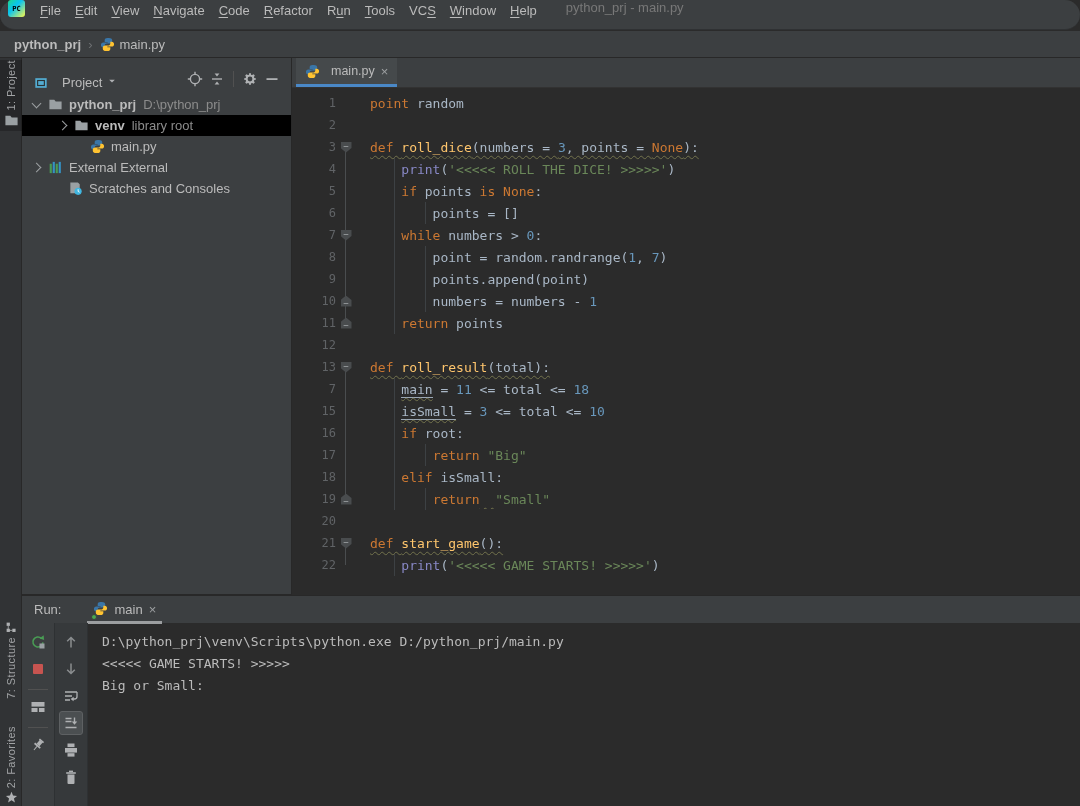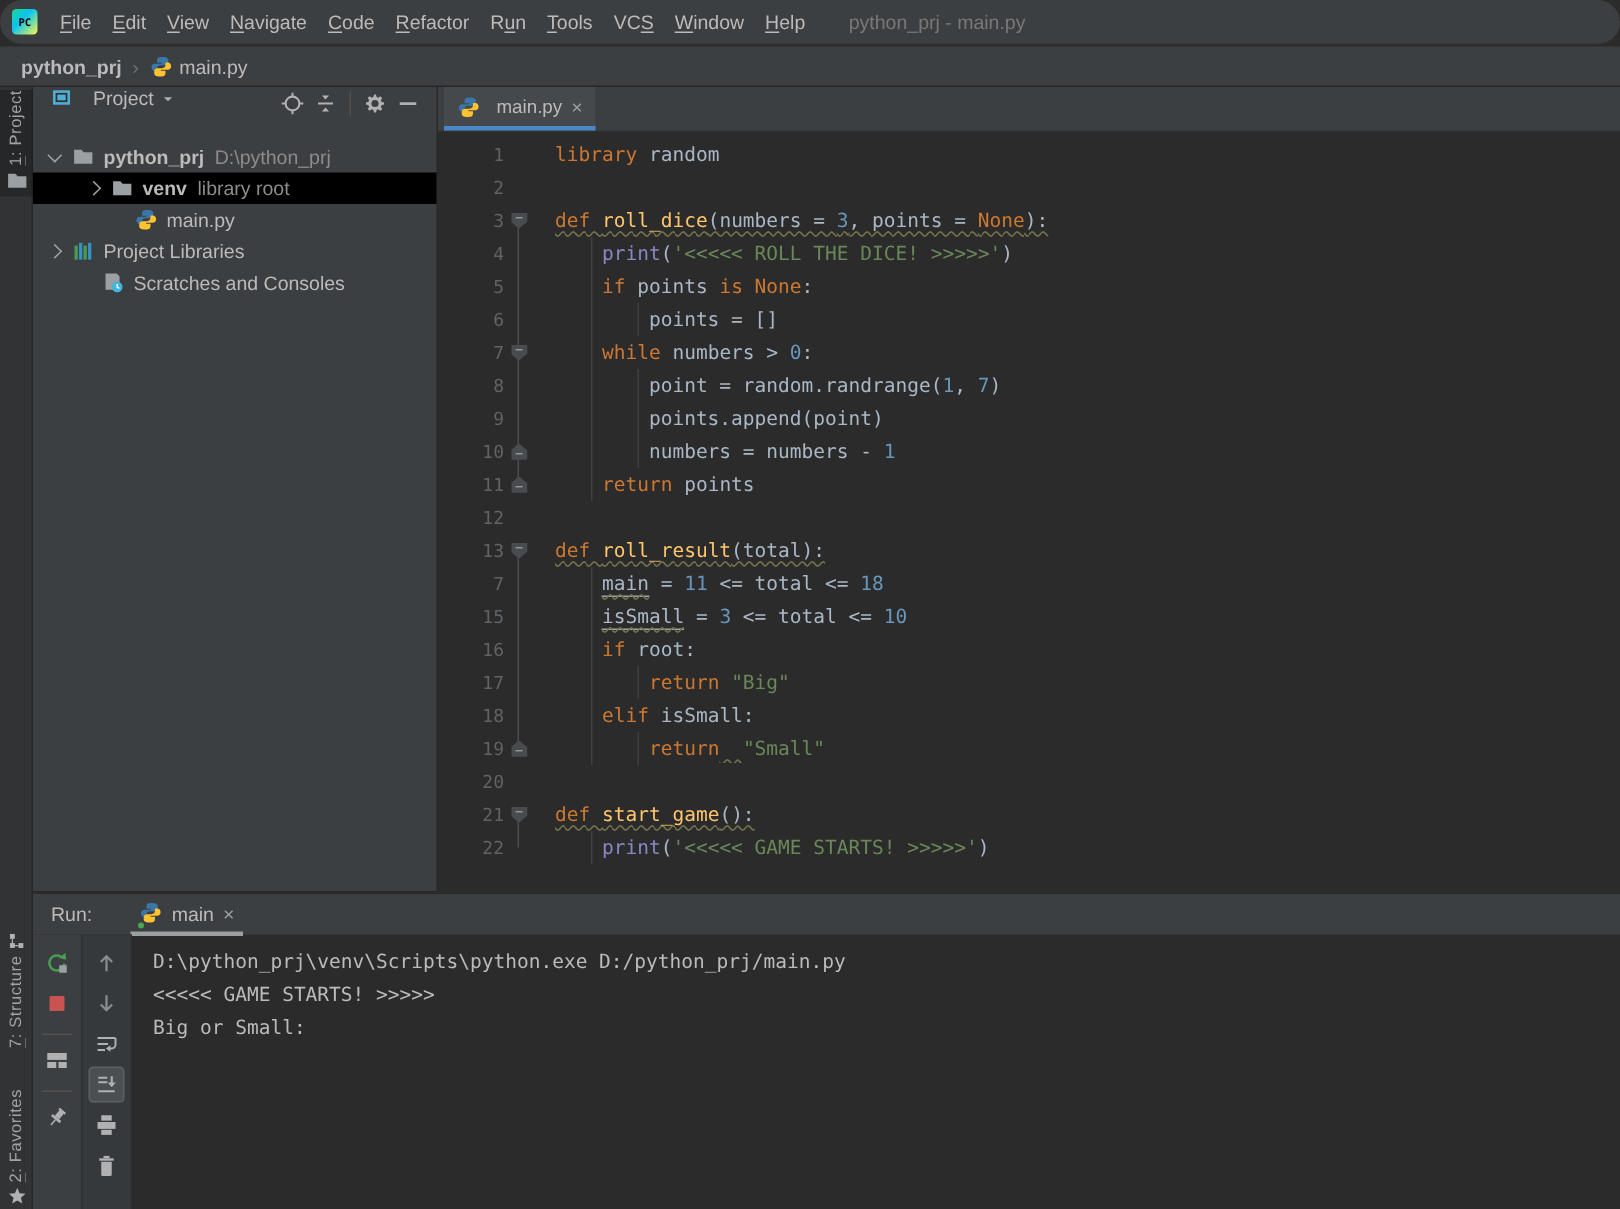--- a/index.html
+++ b/index.html
@@ -2,21 +2,21 @@
 <html><head>
 <meta charset="utf-8">
 <style>
   * { margin:0; padding:0; box-sizing:border-box; }
   html,body { width:1080px; height:806px; overflow:hidden; background:#2B2B2B;
     font-family:"Liberation Sans", sans-serif; -webkit-font-smoothing:antialiased; }
   #app { position:relative; width:1080px; height:806px; background:#2B2B2B; }
 
   
   #titlebar { position:absolute; left:0; top:0; width:1080px; height:30px;
-    background:#3C3F41; border-bottom:1px solid #2F3133; display:flex; align-items:center;border-radius:15px; }
+    background:#3C3F41; border-bottom:1px solid #2F3133; display:flex; align-items:flex-start;border-radius:15px; }
   #logo { width:17px; height:17px; margin:0 8px 0 8px; border-radius:3px;
     background:linear-gradient(135deg,#21D789 0%,#07C3F2 40%,#FCF84A 100%);
     display:flex; align-items:center; justify-content:center;
     font:bold 7px "DejaVu Sans Mono",monospace; color:#000; }
   .menu-item { padding:3px 7px; font-size:13px; color:#BBBBBB; border-radius:2px; cursor:default; }
   .menu-item u { text-decoration:underline; text-underline-offset:2px; }
   #window-title { margin-left:22px; font-size:13px; color:#787878; }
 
   
   #breadcrumbs { position:absolute; left:0; top:31px; width:1080px; height:27px;
@@ -33,21 +33,21 @@
     align-items:center; color:#A1A3A5; font-size:11px; }
   .stripe-btn.active { background:rgba(0,0,0,0.22); }
   .stripe-label { writing-mode:vertical-lr; transform:rotate(180deg); white-space:nowrap;
     letter-spacing:0.4px; }
   .stripe-label u { text-decoration:underline; }
   .stripe-icon { margin:3px 0; display:flex; }
 
   
   #project-panel { position:absolute; left:22px; top:58px; width:270px; height:537px;
     background:#3C3F41; border-right:1px solid #282828; border-bottom:1px solid #282828; }
-  #project-header { height:32px; display:flex; align-items:flex-start; padding:0 8px 0 10px; }
+  #project-header { height:32px; display:flex; align-items:flex-end; padding:0 8px 0 10px; }
   #project-title { font-size:13px; color:#BBBBBB; margin:0 5px 0 7px; }
   #project-header .spacer { flex:1; }
   .hdr-icon { width:22px; height:22px; display:flex; align-items:center; justify-content:center;
     border-radius:3px; }
   .hdr-sep { width:1px; height:16px; background:#515151; margin:0 5px; }
   .tree { padding-top:4px; font-size:13px; color:#BBBBBB; }
   .tree-row { height:21px; display:flex; align-items:center; white-space:nowrap; }
   .tree-row.selected { background:#000000; }
   .tree-name.bold { font-weight:bold; }
   .tree-suffix { color:#8C8C8C; margin-left:7px; }
@@ -245,21 +245,21 @@
         <div class="tree-row" style="padding-left: 8px;">
           <span class="chev right"></span>
           <span class="tree-icon">
             <svg width="15" height="15" viewBox="0 0 16 16" xmlns="http://www.w3.org/2000/svg">
               <rect x="1.8" y="4" width="2.3" height="10" fill="#499C54"></rect>
               <rect x="5" y="2" width="2.3" height="12" fill="#3592C4"></rect>
               <rect x="8.2" y="4" width="2.3" height="10" fill="#499C54"></rect>
               <rect x="11.4" y="2" width="2.3" height="12" fill="#3592C4"></rect>
             </svg>
           </span>
-          <span class="tree-name">Project Libraries</span>
+          <span class="tree-name">External External</span>
         </div>
         <div class="tree-row" style="padding-left: 28px;">
           <span class="chev-space"></span>
           <span class="tree-icon">
             <svg width="15" height="15" viewBox="0 0 16 16" xmlns="http://www.w3.org/2000/svg">
               <path fill="#9AA0A3" d="M2.5 1.5h8l2 2V10H8.5v3h-6z"></path>
               <circle cx="10.8" cy="11" r="3.8" fill="#40B6E0"></circle>
               <path d="M10.8 8.8v2.3l1.5.9" stroke="#fff" stroke-width="1" fill="none"></path>
             </svg>
           </span>
@@ -288,21 +288,21 @@
         <div class="guide" style="left: 102px; top: 70px; height: 176px;"></div>
         <div class="guide" style="left: 133px; top: 114px; height: 22px;"></div>
         <div class="guide" style="left: 133px; top: 158px; height: 66px;"></div>
         <div class="guide" style="left: 102px; top: 290px; height: 132px;"></div>
         <div class="guide" style="left: 133px; top: 356px; height: 22px;"></div>
         <div class="guide" style="left: 133px; top: 400px; height: 22px;"></div>
         <div class="guide" style="left: 102px; top: 466px; height: 22px;"></div>
         <div class="code-line">
           <span class="ln">1</span>
           <span class="fold"></span>
-          <span class="code-text"><span class="tk-k">library </span><span class="tk-d">random</span></span>
+          <span class="code-text"><span class="tk-k">point </span><span class="tk-d">random</span></span>
         </div>
         <div class="code-line">
           <span class="ln">2</span>
           <span class="fold"></span>
           <span class="code-text"></span>
         </div>
         <div class="code-line">
           <span class="ln">3</span>
           <span class="fold">
             <span class="fm start">−</span>

